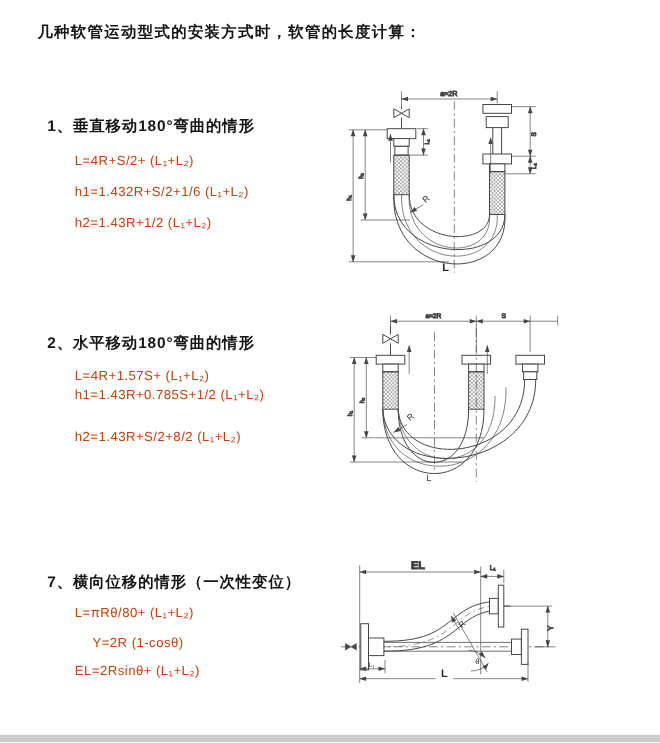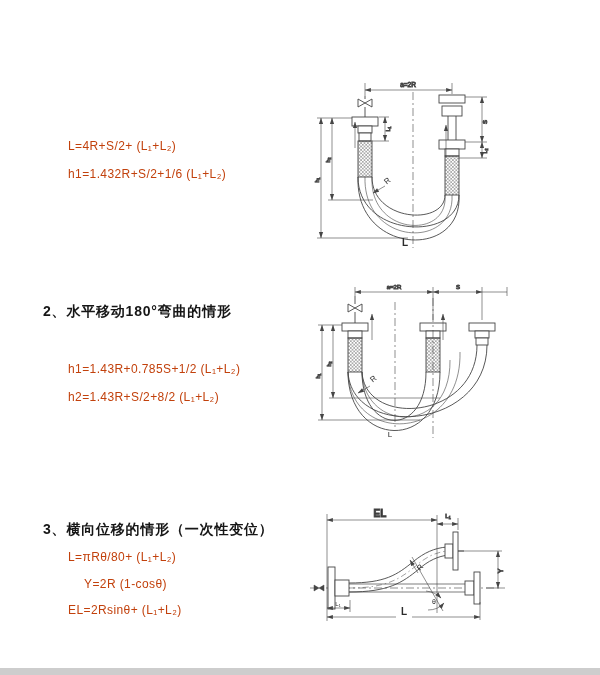--- a/index.html
+++ b/index.html
@@ -13,29 +13,33 @@
   .formula{font-size:12px;font-weight:400;letter-spacing:0.4px;color:#c2410c;}
   svg{position:absolute;overflow:visible;}
   svg text{font-family:"Liberation Sans","DejaVu Sans",sans-serif;fill:#2b2b2b;}
   .bottom-edge{position:absolute;left:0;bottom:0;width:600px;height:7px;background:#cdcdcd;}
 </style>
 </head>
 <body>
 
 <div class="page">
 
-
+  <div class="abs title" style="left:34px;top:21px">几种软管运动型式的安装方式时，软管的长度计算：</div>
+
+  <div class="abs heading" style="left:43px;top:106px">1、垂直移动180°弯曲的情形</div>
   <div class="abs formula" style="left:68px;top:139px">L=4R+S/2+ (L₁+L₂)</div>
   <div class="abs formula" style="left:68px;top:167px">h1=1.432R+S/2+1/6 (L₁+L₂)</div>
+  <div class="abs formula" style="left:68px;top:195px">h2=1.43R+1/2 (L₁+L₂)</div>
 
   <div class="abs heading" style="left:43px;top:303px">2、水平移动180°弯曲的情形</div>
-  <div class="abs formula" style="left:68px;top:362px">h1=1.43R+0.785S+1/2 (L₁+L₂)</div>
+  <div class="abs formula" style="left:68px;top:334px">L=4R+1.57S+ (L₁+L₂)</div>
+  <div class="abs formula" style="left:68px;top:352px">h1=1.43R+0.785S+1/2 (L₁+L₂)</div>
   <div class="abs formula" style="left:68px;top:390px">h2=1.43R+S/2+8/2 (L₁+L₂)</div>
 
-  <div class="abs heading" style="left:43px;top:521px">3、横向位移的情形（一次性变位）</div>
+  <div class="abs heading" style="left:43px;top:521px">7、横向位移的情形（一次性变位）</div>
   <div class="abs formula" style="left:68px;top:550px">L=πRθ/80+ (L₁+L₂)</div>
   <div class="abs formula" style="left:84px;top:577px">Y=2R (1-cosθ)</div>
   <div class="abs formula" style="left:68px;top:603px">EL=2Rsinθ+ (L₁+L₂)</div>
 
   <svg style="left:305px;top:70px" width="230" height="190" viewBox="0 0 230 190">
     <defs>
       <marker id="arr1" orient="auto-start-reverse" markerUnits="userSpaceOnUse" markerWidth="8" markerHeight="6" refX="6.3" refY="3">
         <path d="M0.4,0.9 L6.6,3 L0.4,5.1 Z" fill="#454545"></path>
       </marker>
       <pattern id="braid1" width="3.4" height="3.4" patternUnits="userSpaceOnUse">

